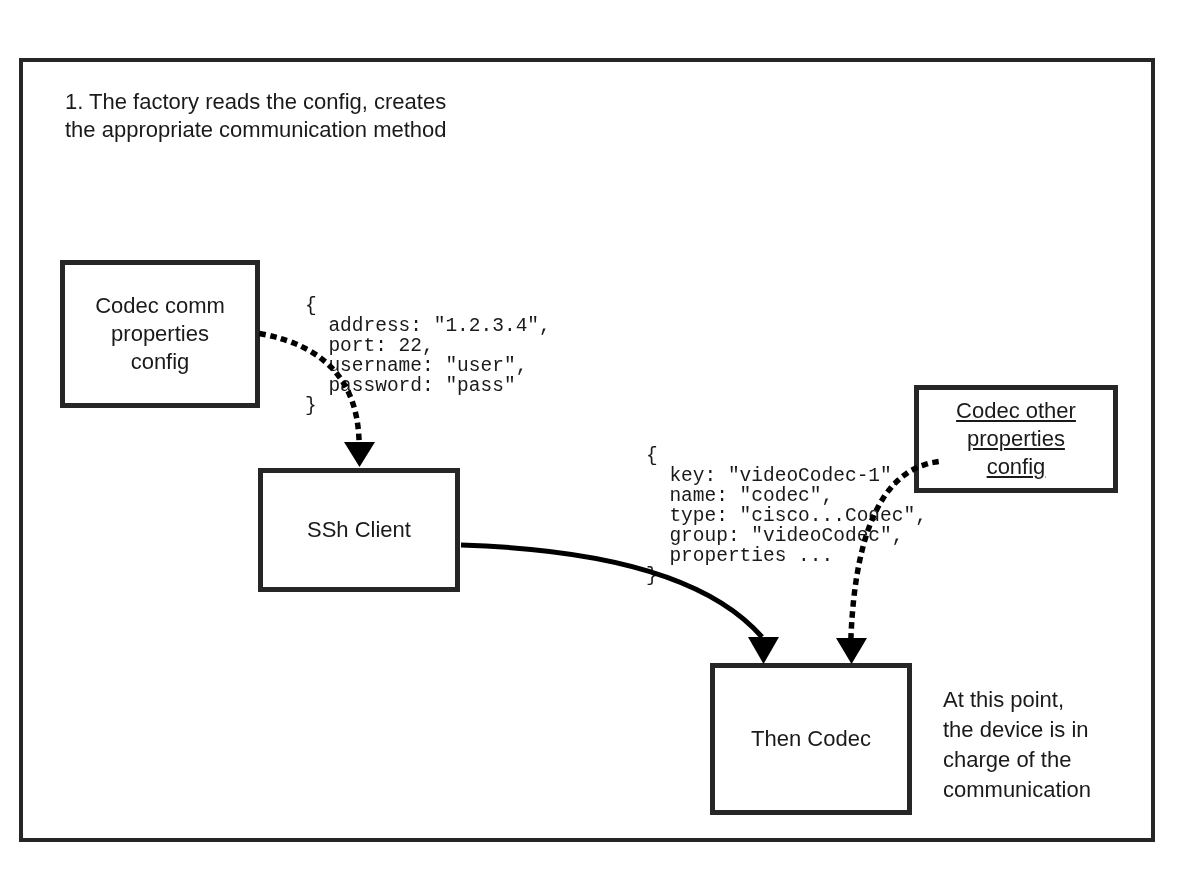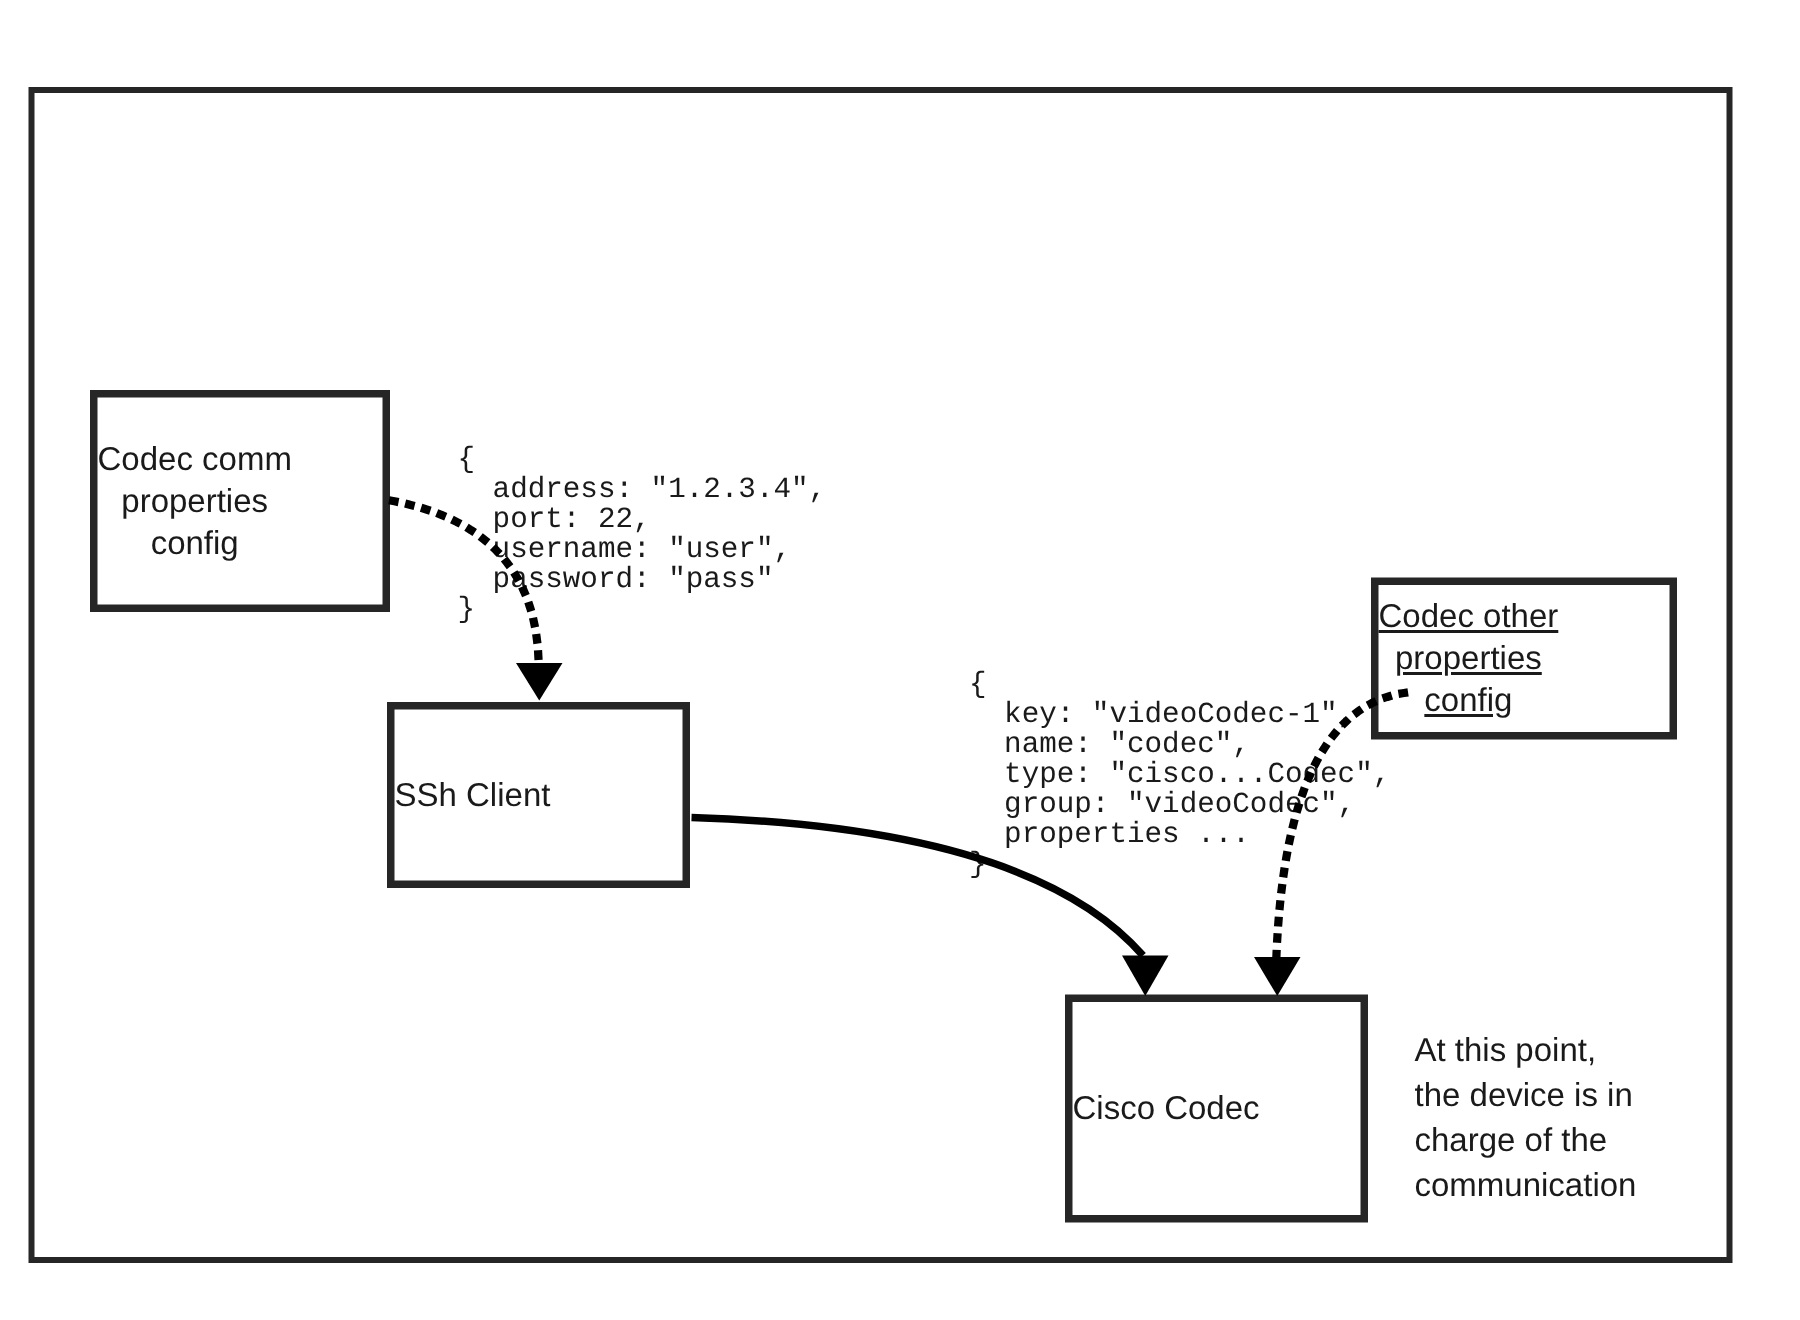--- a/index.html
+++ b/index.html
@@ -19,21 +19,21 @@
     width: 1136px; height: 784px;
     border: 4px solid #262626;
     background: transparent;
   }
   .node {
     position: absolute;
     border: 5px solid #262626;
     background: #ffffff;
     display: flex;
     align-items: center;
-    justify-content: flex-start;
+    justify-content: center;
     text-align: center;
     font-size: 22px;
     line-height: 28px;
     white-space: pre-line;
     z-index: 2;
   }
   .node-codec-comm  { left: 60px;  top: 260px; width: 200px; height: 148px; }
   .node-ssh         { left: 258px; top: 468px; width: 202px; height: 124px; }
   .node-codec-other { left: 914px; top: 385px; width: 204px; height: 108px; text-decoration: underline; }
   .node-cisco       { left: 710px; top: 663px; width: 202px; height: 152px; }
@@ -80,20 +80,22 @@
   }
   .arrowhead { fill: #000000; stroke: none; }
 </style>
 </head>
 <body>
 
 <div class="canvas">
 
   <div class="frame"></div>
 
+  <div class="annotation step1">1. The factory reads the config, creates
+the appropriate communication method</div>
 
 
   <div class="node node-codec-comm">
     <span>Codec comm
 properties
 config</span>
   </div>
 
   <pre class="code json1">{
   address: "1.2.3.4",
@@ -114,21 +116,21 @@
   properties ...
 }</pre>
 
   <div class="node node-codec-other">
     <span>Codec other
 properties
 config</span>
   </div>
 
   <div class="node node-cisco">
-    <span>Cisco Codec</span>
+    <span>Then Codec</span>
   </div>
 
   <div class="annotation note">At this point,
 the device is in
 charge of the
 communication</div>
 
   <svg class="arrows" viewBox="0 0 1200 880">
 
     <path class="dotted-path" d="M 262 334 Q 356 352 359 440"></path>

